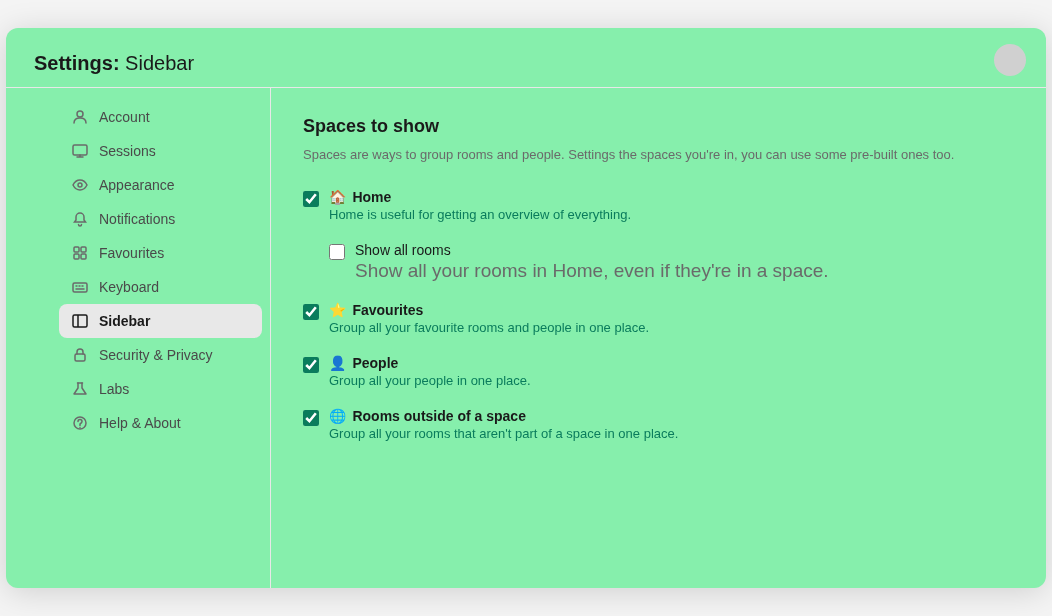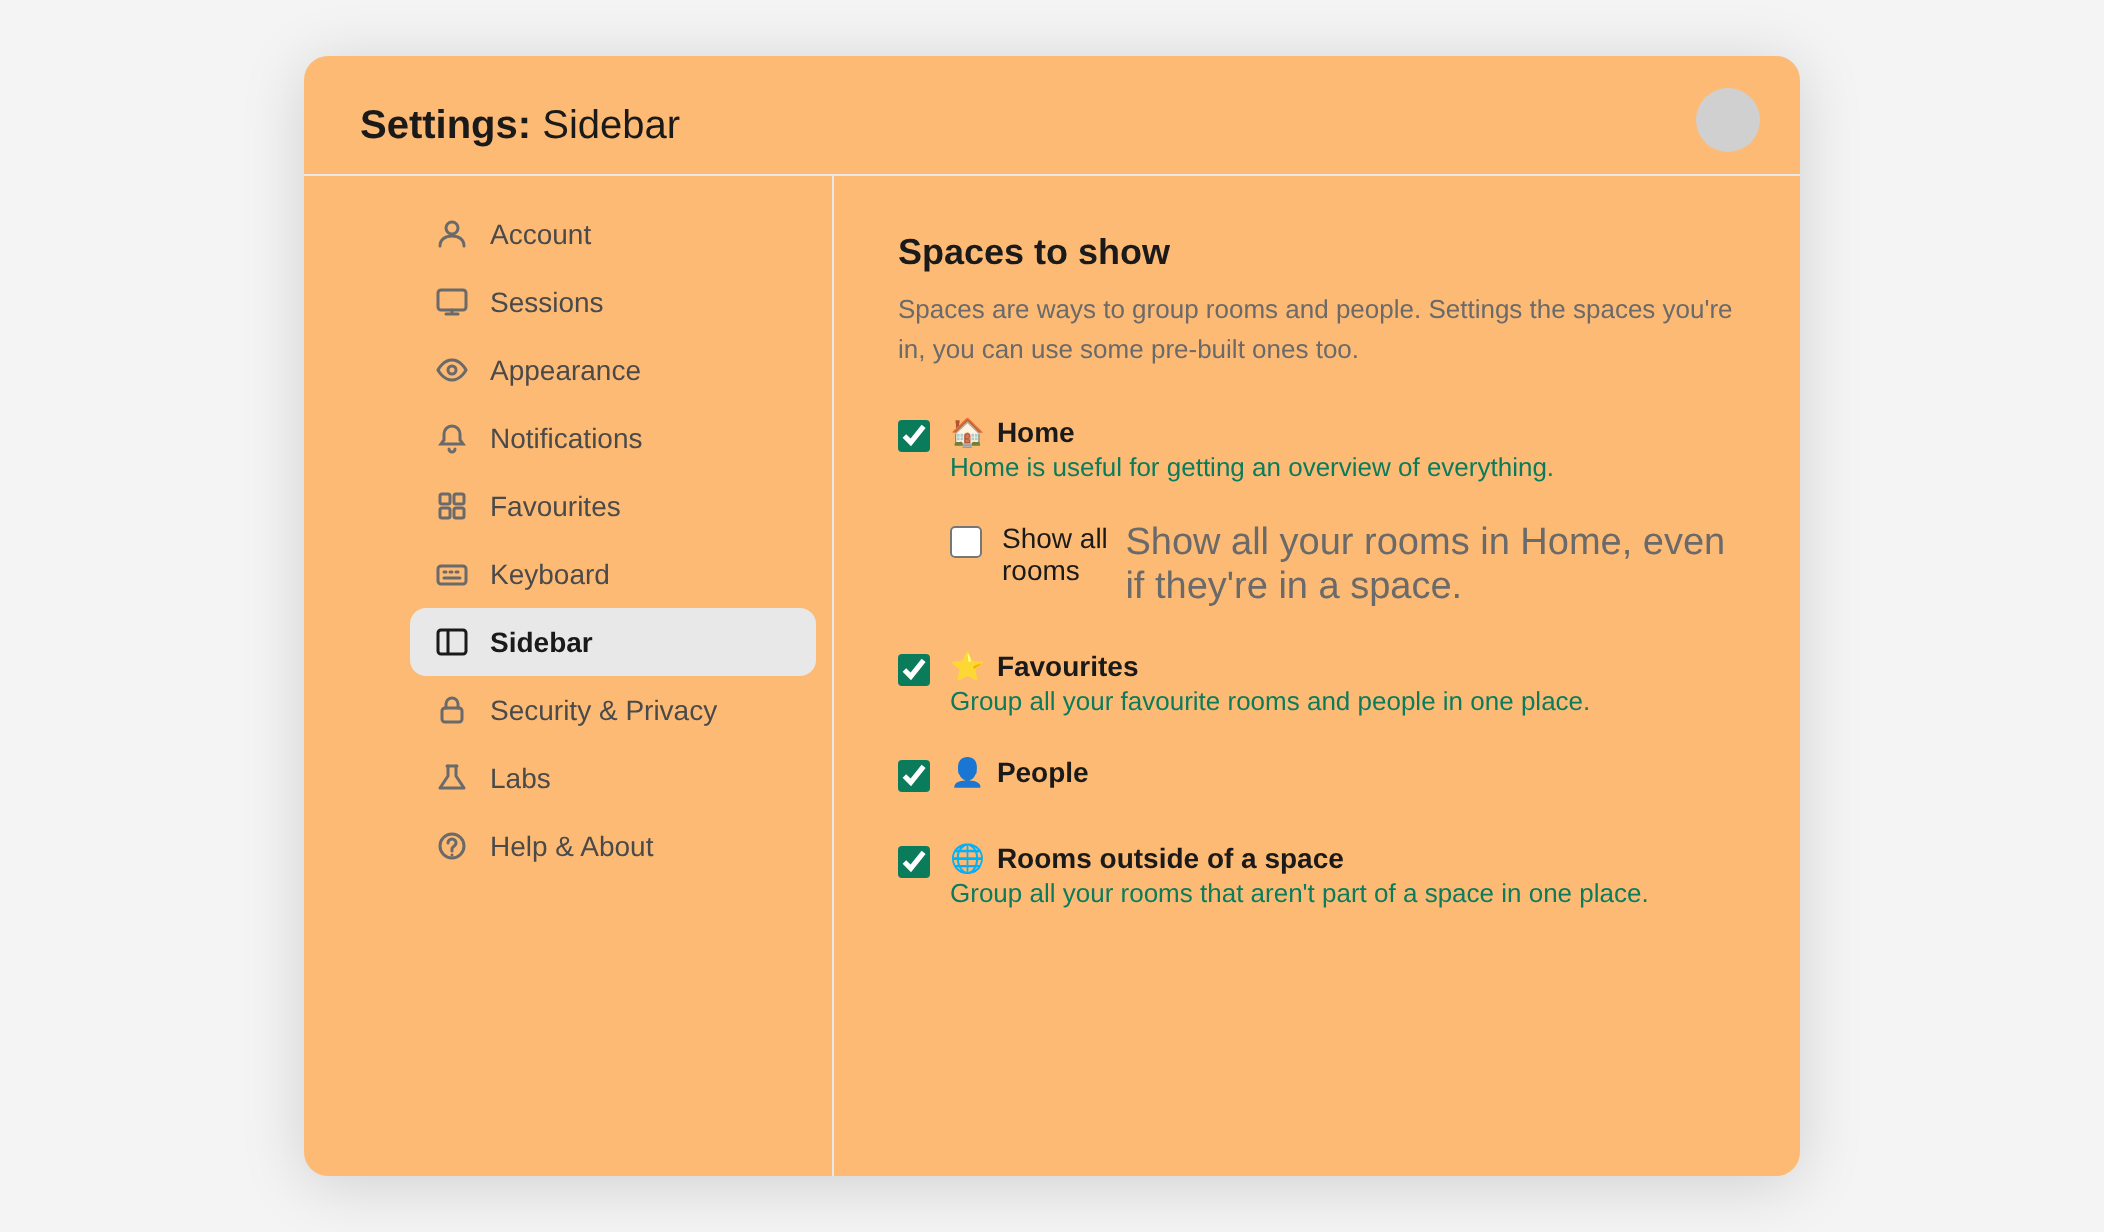--- a/index.html
+++ b/index.html
@@ -7,23 +7,23 @@
       font-family: -apple-system, BlinkMacSystemFont, 'Segoe UI', sans-serif;
       background: #f4f4f4;
       display: flex;
       justify-content: center;
       align-items: center;
       width: 1052px;
       height: 616px;
       overflow: hidden;
     }
     .modal {
-      background: #fdba74;
+      background: #86efac;
       border-radius: 12px;
-      width: 748px;
+      width: 1040px;
       height: 560px;
       display: flex;
       flex-direction: column;
       box-shadow: 0 4px 32px rgba(0,0,0,0.15);
       overflow: hidden;
       position: relative;
     }
     .modal-header {
       padding: 24px 28px 12px 28px;
       border-bottom: 1px solid #e8e8e8;
@@ -139,21 +139,21 @@
     }
     .sub-item {
       margin-left: 26px;
       margin-bottom: 20px;
       display: flex;
       align-items: flex-start;
       gap: 10px;
     }
     .sub-item-content {
       display: flex;
-      flex-direction: row;
+      flex-direction: column;
     }
     .sub-item-label {
       font-size: 14px;
       font-weight: 500;
       color: #1a1a1a;
       margin-bottom: 2px;
     }
     .sub-item-desc {
       font-size: 19px;
       color: #6a6a6a;
@@ -329,20 +329,21 @@
 
       <div class="space-item">
         <div class="checkbox-wrapper">
           <input type="checkbox" checked="" style="">
         </div>
         <div class="space-item-content">
           <div class="space-item-header">
             <span class="space-item-icon">👤</span>
             <span class="space-item-label">People</span>
           </div>
+          <span class="space-item-desc">Group all your people in one place.</span>
         </div>
       </div>
 
       <div class="space-item">
         <div class="checkbox-wrapper">
           <input type="checkbox" checked="" style="">
         </div>
         <div class="space-item-content">
           <div class="space-item-header">
             <span class="space-item-icon">🌐</span>

